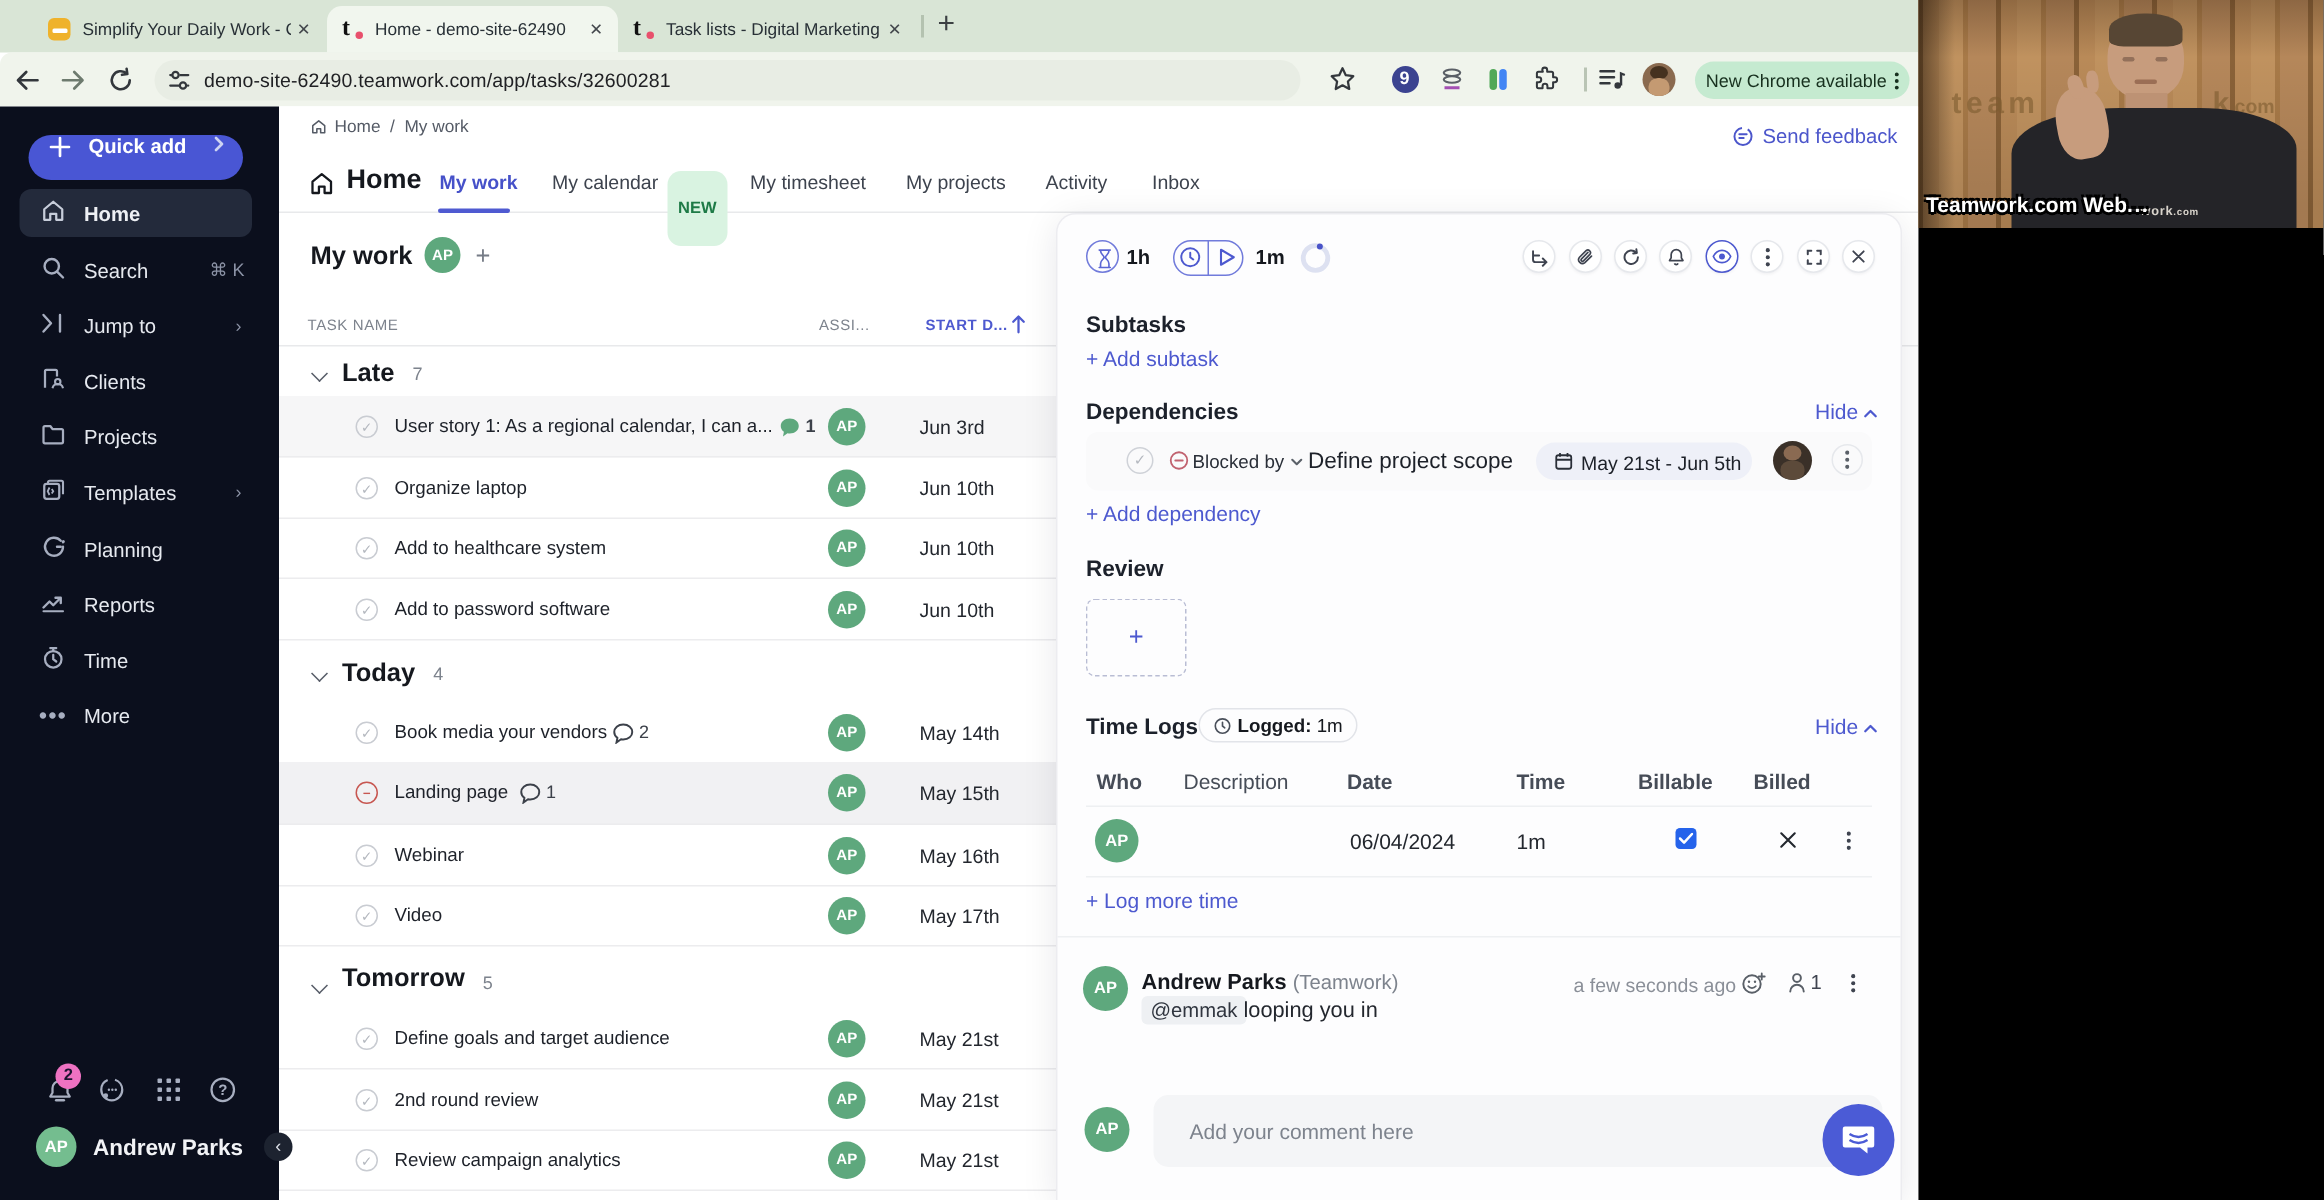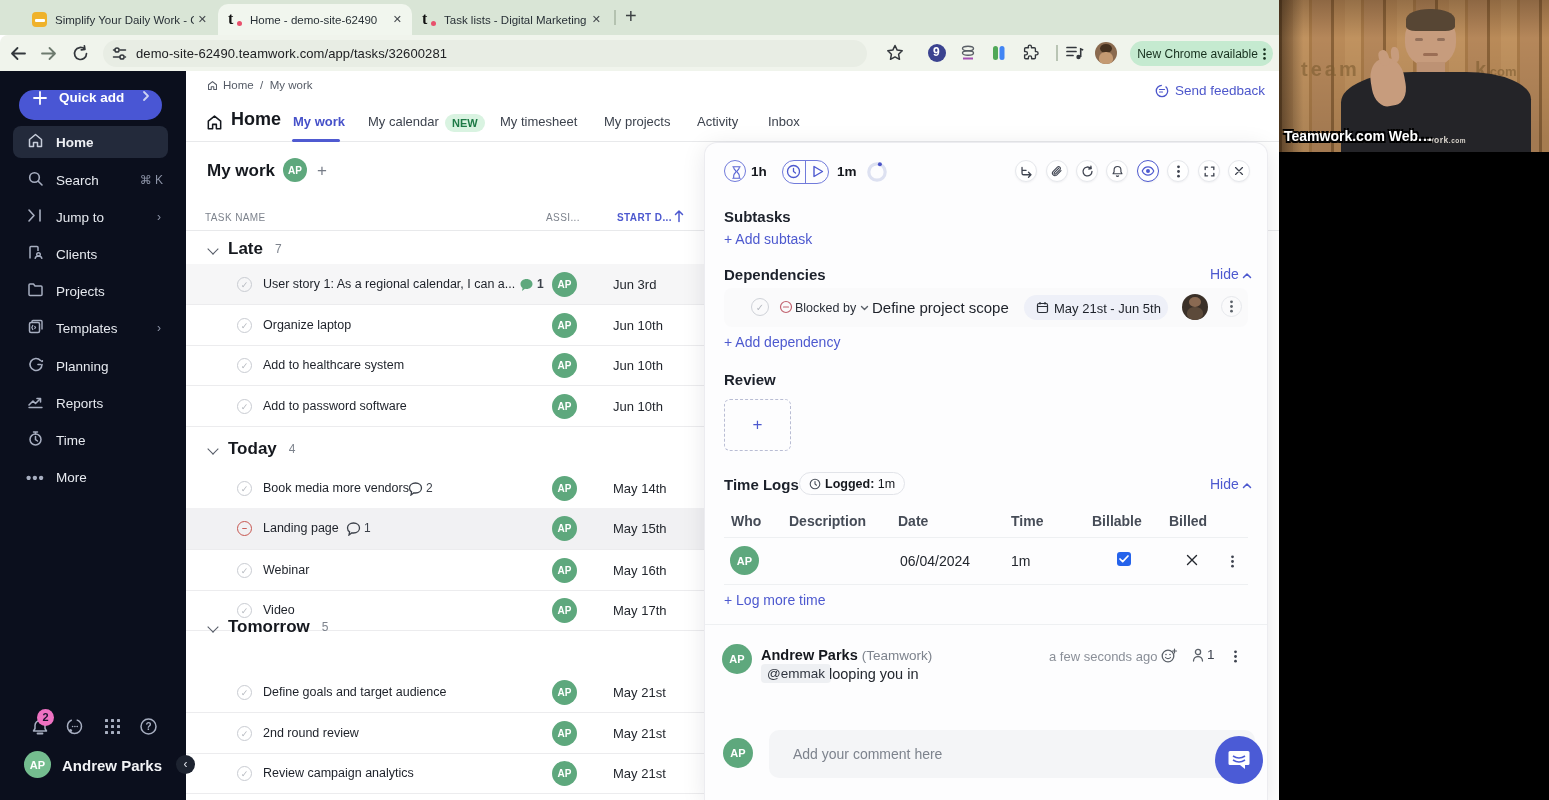--- a/index.html
+++ b/index.html
@@ -40,21 +40,21 @@
 .chev { margin-left:auto; margin-right:12px; color:#8c93a6; font-size:12px; }
 .bicon { position:absolute; color:#a7aec0; font-size:17px; }
 
 
 #main { position:absolute; left:186px; top:0; width:1093px; height:729px; background:#fff; }
 #crumbs { position:absolute; left:21px; top:8px; font-size:11.5px; color:#555b66; }
 #hdrrow { position:absolute; left:0px; top:30px; width:1093px; height:41px; border-bottom:1px solid #e8e9eb; }
 #hometitle { position:absolute; left:21px; top:8px; font-size:18px; font-weight:700; color:#15181e; }
 .htab { position:absolute; top:13px; font-size:13px; color:#3d434e; }
 .htab.active { color:#4651c9; font-weight:700; }
-#newbadge { position:absolute; left:259px; top:13px; background:#d9f3e1; color:#1e7a46; font-size:11px; font-weight:700; padding:3px 7px; border-radius:9px; }
+#newbadge { position:absolute; left:259px; top:13px; background:#d9f3e1; color:#1e7a46; font-size:11px; font-weight:700; padding:19px 7px; border-radius:9px; }
 #feedback { position:absolute; right:14px; top:12px; color:#4c56cb; font-size:13.5px; }
 #mywork-h { position:absolute; left:21px; top:90px; font-size:17px; font-weight:700; color:#15181e; }
 #mw-av { position:absolute; left:97px; top:87px; width:24px; height:24px; border-radius:50%; background:#5ea87d; color:#fff; font-size:10px; font-weight:700; display:flex; align-items:center; justify-content:center; }
 #mw-plus { position:absolute; left:131px; top:90px; color:#767c87; font-size:17px; }
 #taskpill { position:absolute; right:23px; top:38px; height:24px; background:#f4f5fb; border-radius:7px; display:flex; align-items:center; font-size:10.5px; color:#22262e; white-space:nowrap; padding:0 10px 0 8px;margin-top:40px; }
 #taskpill * { flex:0 0 auto; }
 .dot { width:9px; height:9px; border-radius:50%; display:inline-block; margin-right:4px; }
 
 
 #thead { position:absolute; left:0; top:132px; width:1093px; height:28px; border-bottom:1px solid #e8e9eb; font-size:10px; color:#7d838d; letter-spacing:0.4px; }
@@ -225,21 +225,21 @@
         </div>
       <div class="trow" style="top:315px;">
           <span class="ck">✓</span>
           <span class="tnm">Add to password software</span>
           <span class="tav">AP</span>
           <span class="tdt">Jun 10th</span>
         </div>
       <div class="sec sech" style="top:362px;"><span class="vch"></span>Today<span class="cnt">4</span></div>
       <div class="trow" style="top:397px;">
         <span class="ck">✓</span>
-          <span class="tnm">Book media more vendors</span>
+          <span class="tnm">Book media your vendors</span>
         <svg class="abs" style="left:222px;top:14px" width="15" height="14" viewBox="0 0 15 14">
             <path d="M7.5 1 C4 1 1.5 3.2 1.5 6 c0 1.6 .8 3 2.1 3.9 L3 13 l3-2.2 c.5 .1 1 .2 1.5 .2 3.5 0 6-2.2 6-5 S11 1 7.5 1z" fill="none" stroke="#3c414a" stroke-width="1.3"></path>
           </svg>
         <span class="abs cmt" style="left:240px;top:13px;">2</span>
         <span class="tav">AP</span>
           <span class="tdt">May 14th</span>
       </div>
       <div class="trow" style="top:437px;height:42px;background:#f1f1f3;">
         <span class="ck" style="border-color:#c75650;color:#c75650;font-weight:700;line-height:12px;">–</span>
           <span class="tnm">Landing page</span>
@@ -255,21 +255,21 @@
           <span class="tnm">Webinar</span>
           <span class="tav">AP</span>
           <span class="tdt">May 16th</span>
         </div>
       <div class="trow" style="top:519px;">
           <span class="ck">✓</span>
           <span class="tnm">Video</span>
           <span class="tav">AP</span>
           <span class="tdt">May 17th</span>
         </div>
-      <div class="sec sech" style="top:540px;"><span class="vch"></span>Tomorrow<span class="cnt">5</span></div>
+      <div class="sec sech" style="top:560px;align-items:flex-end;"><span class="vch"></span>Tomorrow<span class="cnt">5</span></div>
       <div class="trow" style="top:601px;">
           <span class="ck">✓</span>
           <span class="tnm">Define goals and target audience</span>
           <span class="tav">AP</span>
           <span class="tdt">May 21st</span>
         </div>
       <div class="trow" style="top:642px;">
           <span class="ck">✓</span>
           <span class="tnm">2nd round review</span>
           <span class="tav">AP</span>
@@ -464,21 +464,21 @@
       <div class="ph abs" style="left:19px;top:333px;">Time Logs</div>
       <div class="abs" style="left:94px;top:329px;height:23px;border:1px solid #e2e4e9;border-radius:12px;display:flex;align-items:center;padding:0 9px;font-size:12.5px;color:#15181e;"><svg style="margin-right:4px" width="12" height="12" viewBox="0 0 12 12">
             <circle cx="6" cy="6" r="4.8" stroke="#4a505b" stroke-width="1.1" fill="none"></circle>
             <path d="M6 3.5 V6 L7.5 7.2" stroke="#4a505b" stroke-width="1.1" fill="none" stroke-linecap="round"></path>
           </svg><b>Logged:</b>&nbsp;1m</div>
       <div class="plink abs" style="left:505px;top:333px;">Hide</div>
       <svg class="abs" style="left:537px;top:339px" width="10" height="7" viewBox="0 0 10 7">
           <path d="M1.5 5.5 L5 2 L8.5 5.5" stroke="#4d59cf" stroke-width="1.5" fill="none" stroke-linecap="round" stroke-linejoin="round"></path>
         </svg>
       <div class="abs" style="left:26px;top:370px;font-size:14px;font-weight:700;color:#464c57;">Who</div>
-      <div class="abs" style="left:84px;top:370px;font-size:14px;font-weight:700;color:#464c57;">Description</div>
+      <div class="abs" style="left:84px;top:370px;font-size:14px;font-weight:400;color:#464c57;">Description</div>
       <div class="abs" style="left:193px;top:370px;font-size:14px;font-weight:700;color:#464c57;">Date</div>
       <div class="abs" style="left:306px;top:370px;font-size:14px;font-weight:700;color:#464c57;">Time</div>
       <div class="abs" style="left:387px;top:370px;font-size:14px;font-weight:700;color:#464c57;">Billable</div>
       <div class="abs" style="left:464px;top:370px;font-size:14px;font-weight:700;color:#464c57;">Billed</div>
       <div class="abs" style="left:19px;top:394px;width:524px;height:1px;background:#eef0f2;"></div>
       <div class="abs" style="left:25px;top:403px;width:29px;height:29px;border-radius:50%;background:#5ea87d;color:#fff;font-size:11px;font-weight:700;display:flex;align-items:center;justify-content:center;">AP</div>
       <div class="abs" style="left:195px;top:410px;font-size:14px;color:#23272e;">06/04/2024</div>
       <div class="abs" style="left:306px;top:410px;font-size:14px;color:#23272e;">1m</div>
       <div class="abs" style="left:412px;top:409px;width:14px;height:14px;border-radius:3px;background:#2563eb;">
           <svg style="position:absolute;left:2px;top:3px" width="10" height="8" viewBox="0 0 10 8">

